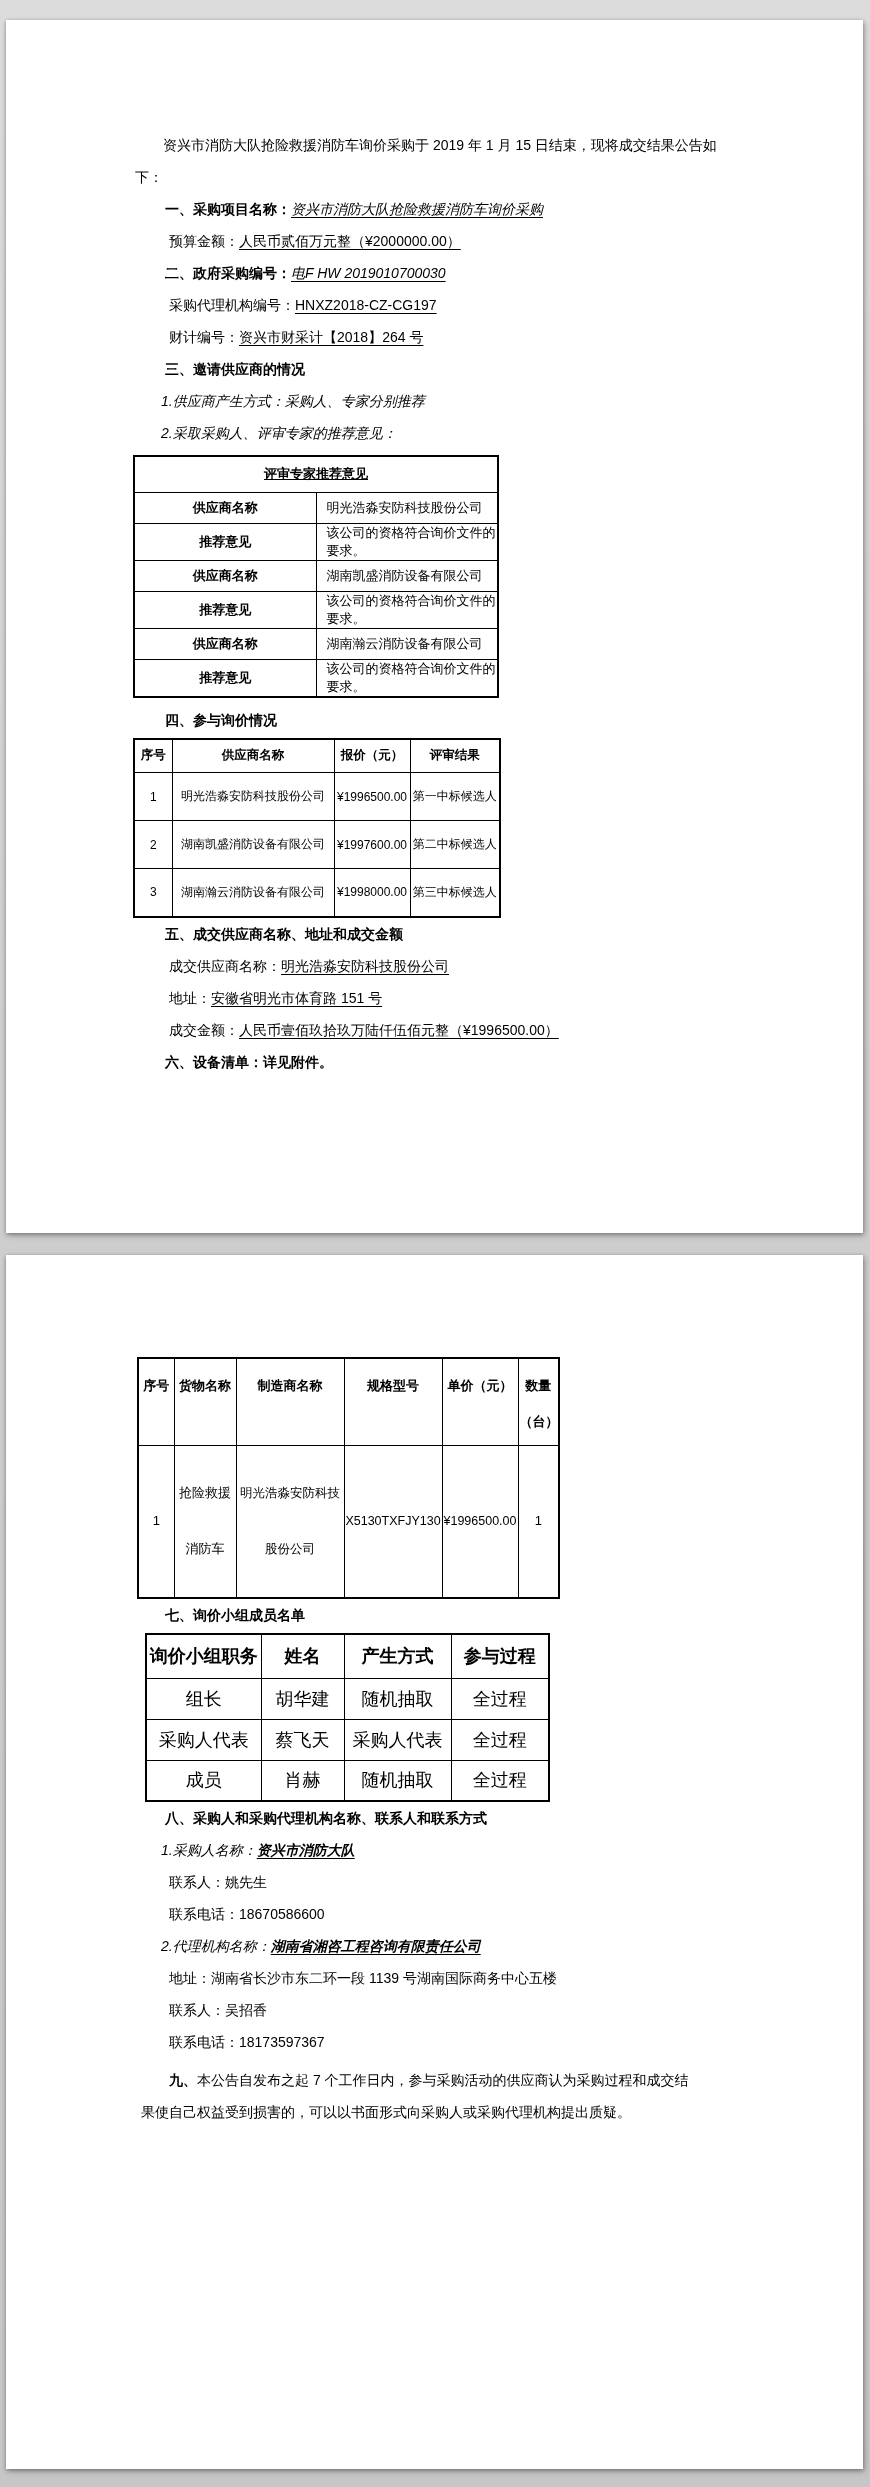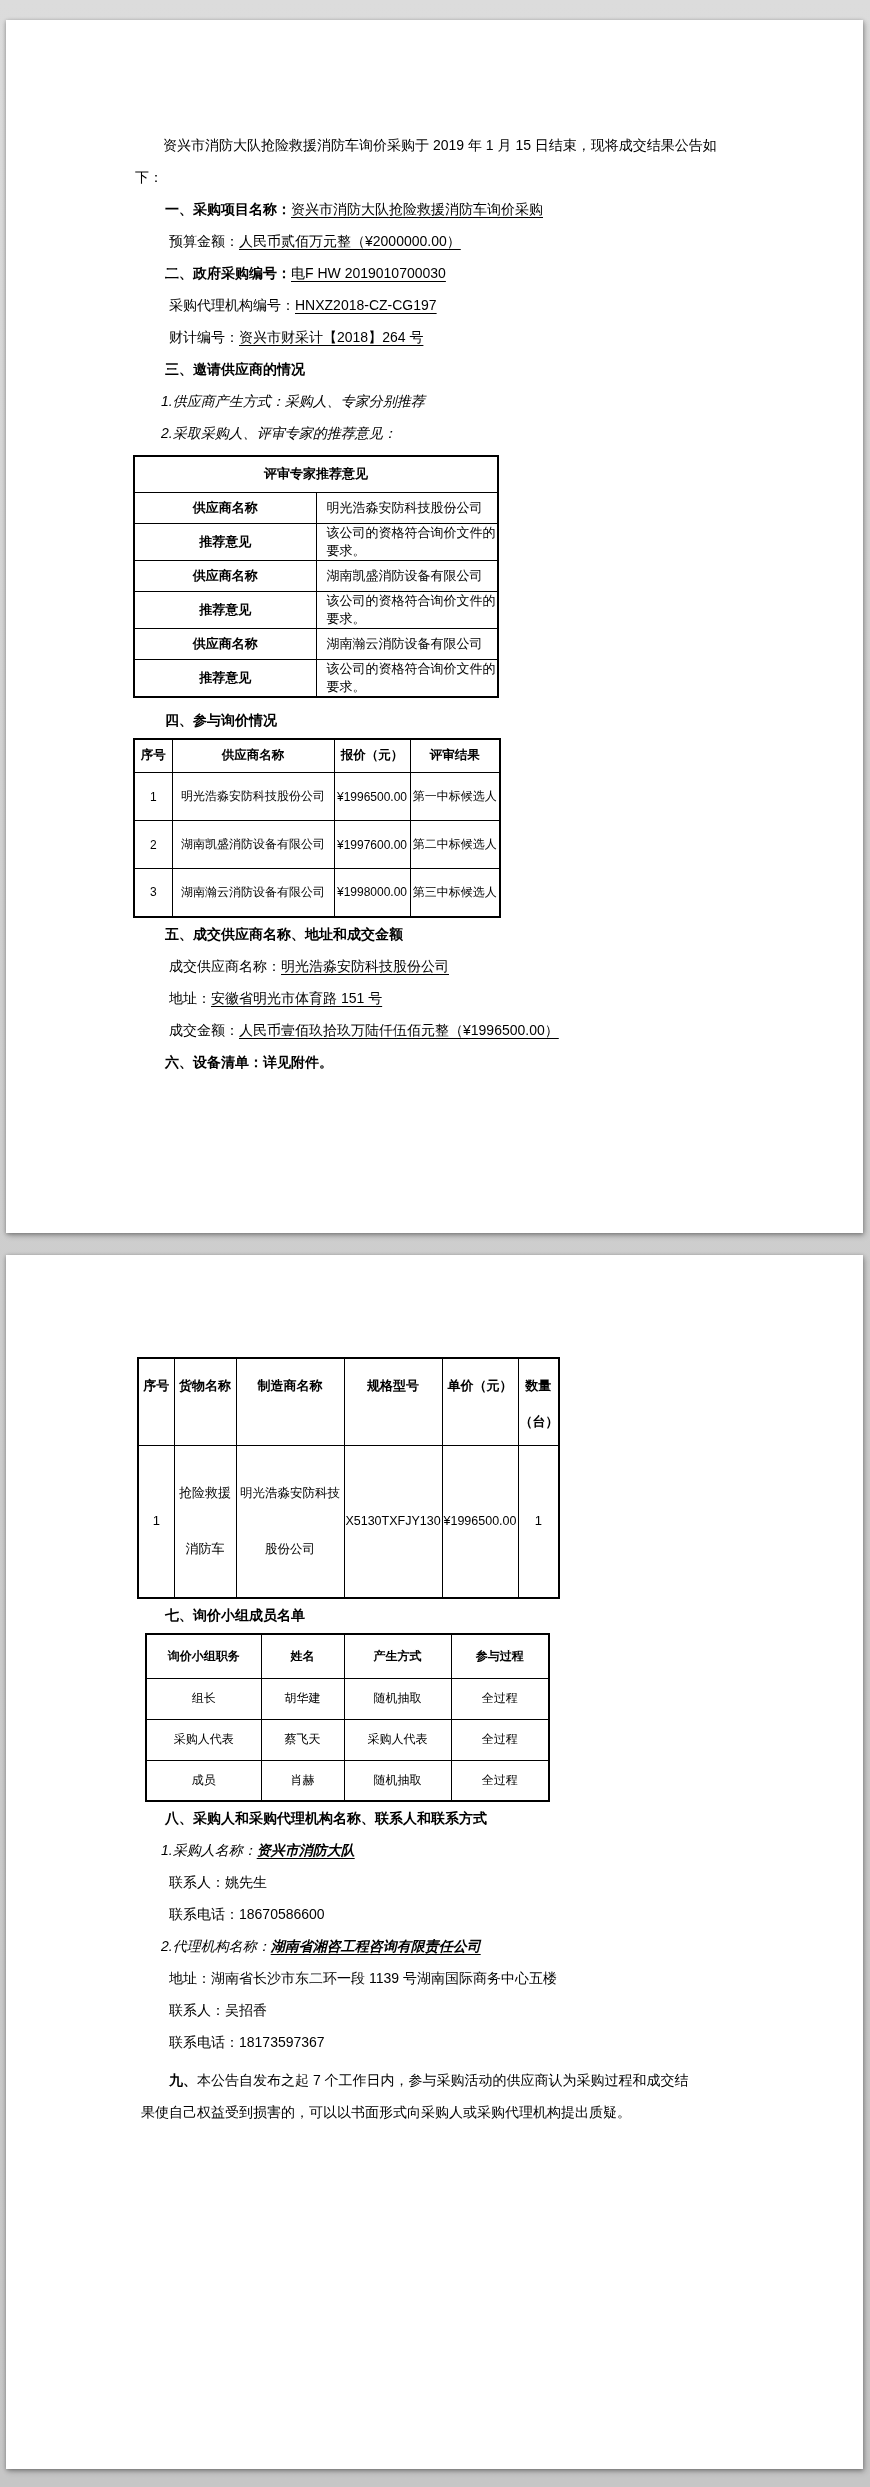--- a/index.html
+++ b/index.html
@@ -20,45 +20,45 @@
     overflow:hidden;
   }
   .page1 { top:20px;  height:1213px; }
   .page2 { top:1255px; height:1214px; }
   .content { padding-left:129px; padding-top:0; width:740px; font-size:14px; }
   .p1-content { padding-top:109px; }
   .p2-content { padding-top:102px; }
   p.l { margin:0; line-height:32px; width:600px; }
   p.intro { margin:0; line-height:32px; width:600px; text-indent:28px; }
   .sec { font-weight:bold; padding-left:30px; }
-  .sec .norm { font-weight:normal; }
+  .sec .norm { font-weight:normal;font-style:italic; }
   .sub { padding-left:34px; }
   .item { padding-left:26px;font-style:italic; }
   .u { text-decoration:underline; text-underline-offset:3px; }
   .bu { font-weight:bold; text-decoration:underline; text-underline-offset:3px; }
   table { border-collapse:collapse; table-layout:fixed; }
   table, th, td { border:1px solid #000; }
   table { border-width:2px; }
   th { font-weight:bold; }
   
   .t1 { width:366px; margin:6px 0 0 -2px; font-size:13px; }
-  .t1 th.title { height:36px; text-align:center; }
+  .t1 th.title { height:36px; text-align:center;text-decoration:underline; }
   .t1 td.lbl { width:92px; height:31px; text-align:center; font-weight:bold; padding:0; }
   .t1 td.val { padding:0 0 0 10px; text-align:left; }
   
   .t2 { width:366px; margin:2px 0 0 -2px; font-size:12px; }
   .t2 th { height:34px; text-align:center; font-size:12.5px; }
   .t2 td { height:48px; text-align:center; padding:0 1px; }
   
   .t3 { width:421px; margin-left:2px; font-size:13px; }
   .t3 th { height:87px; vertical-align:top; text-align:center; padding-top:9px; line-height:36px; font-size:13px; }
   .t3 td { height:153px; vertical-align:middle; text-align:center; line-height:56px; padding:1px 1px; }
   .t3 td.tight { font-size:12.5px; padding:0; }
   
-  .t4 { width:403px; margin:2px 0 0 10px; font-size:12px; }
+  .t4 { width:403px; margin:2px 0 0 10px; font-size:18px; }
   .t4 th { height:44px; text-align:center; }
   .t4 td { height:41px; text-align:center; }
   .gap-six { margin-top:50px; }
   .gap-seven { margin-top:38px; line-height:26px; }
   .gap-eight { margin-top:10px; }
   .p9 { margin:6px; line-height:32px; width:552px; text-indent:28px; }
   .p9 .pfx { font-weight:bold; }
 </style>
 </head>
 <body>

